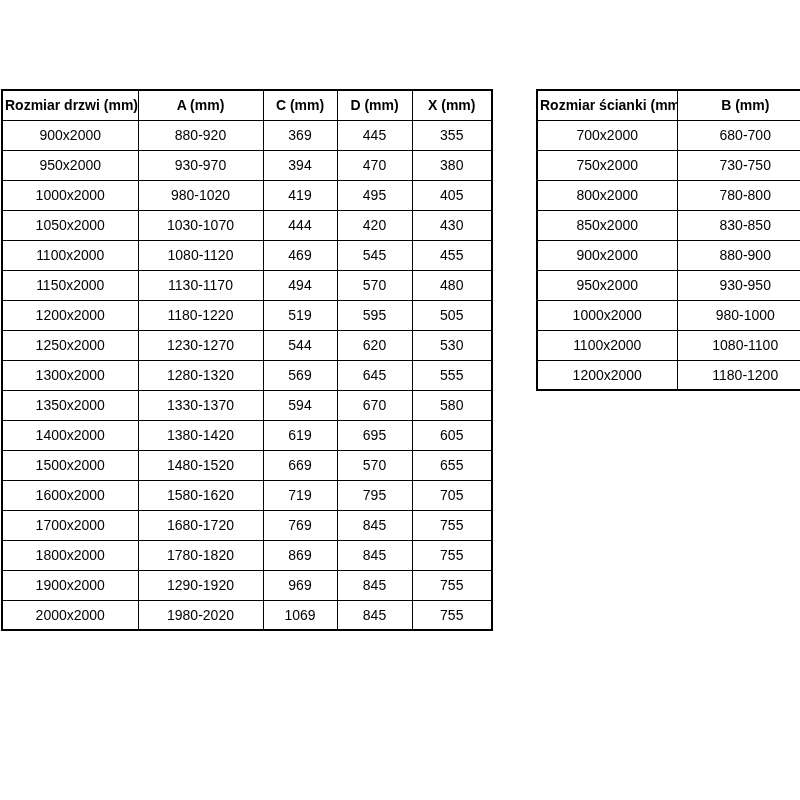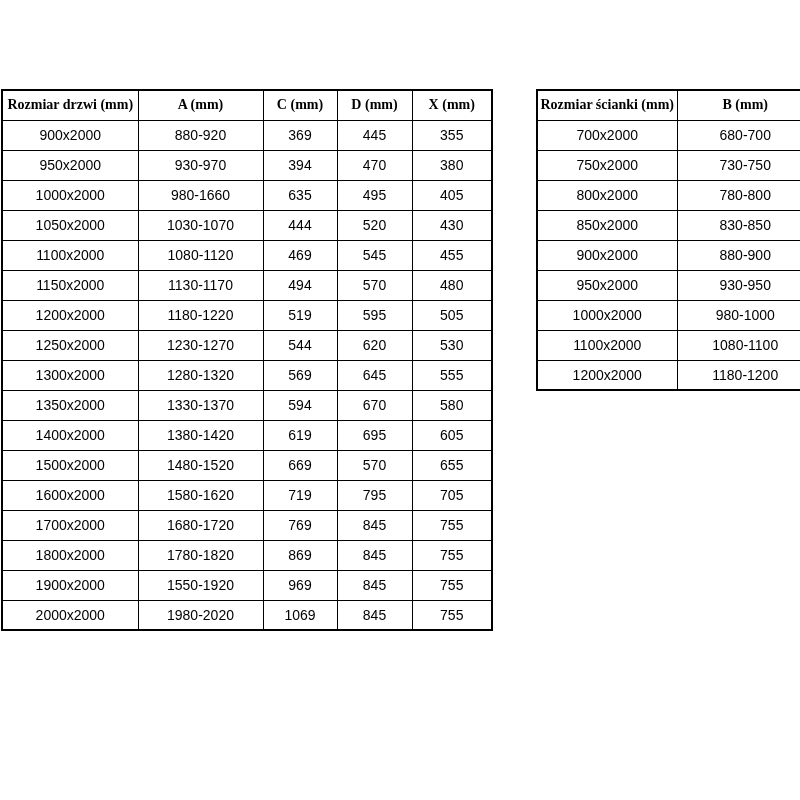--- a/index.html
+++ b/index.html
@@ -26,21 +26,21 @@
     border: 1px solid #000000;
     height: 30px;
     padding: 0 2px;
     text-align: center;
     vertical-align: middle;
     font-size: 14px;
     line-height: 1;
     white-space: nowrap;
     overflow: hidden;
   }
-  th { font-weight: bold; font-family: Liberation Serif, serif; }
+  th { font-weight: bold; }
   td { font-weight: normal; }
 
   .door-table { left: 1px; top: 89px; width: 484px; }
   .door-table th:nth-child(1), .door-table td:nth-child(1) { width: 136px; }
   .door-table th:nth-child(2), .door-table td:nth-child(2) { width: 125px; margin-top: 8px; }
   .door-table th:nth-child(3), .door-table td:nth-child(3) { width: 74px; }
   .door-table th:nth-child(4), .door-table td:nth-child(4) { width: 75px; }
   .door-table th:nth-child(5), .door-table td:nth-child(5) { width: 80px; }
 
   .wall-table { left: 536px; top: 89px; width: 256px; }
@@ -71,30 +71,30 @@
         </tr>
         <tr>
           <td>950x2000</td>
           <td>930-970</td>
           <td>394</td>
           <td>470</td>
           <td>380</td>
         </tr>
         <tr>
           <td>1000x2000</td>
-          <td>980-1660</td>
-          <td>635</td>
+          <td>980-1020</td>
+          <td>419</td>
           <td>495</td>
           <td>405</td>
         </tr>
         <tr>
           <td>1050x2000</td>
           <td>1030-1070</td>
           <td>444</td>
-          <td>520</td>
+          <td>420</td>
           <td>430</td>
         </tr>
         <tr>
           <td>1100x2000</td>
           <td>1080-1120</td>
           <td>469</td>
           <td>545</td>
           <td>455</td>
         </tr>
         <tr>
@@ -162,21 +162,21 @@
         </tr>
         <tr>
           <td>1800x2000</td>
           <td>1780-1820</td>
           <td>869</td>
           <td>845</td>
           <td>755</td>
         </tr>
         <tr>
           <td>1900x2000</td>
-          <td>1550-1920</td>
+          <td>1290-1920</td>
           <td>969</td>
           <td>845</td>
           <td>755</td>
         </tr>
         <tr>
           <td>2000x2000</td>
           <td>1980-2020</td>
           <td>1069</td>
           <td>845</td>
           <td>755</td>

